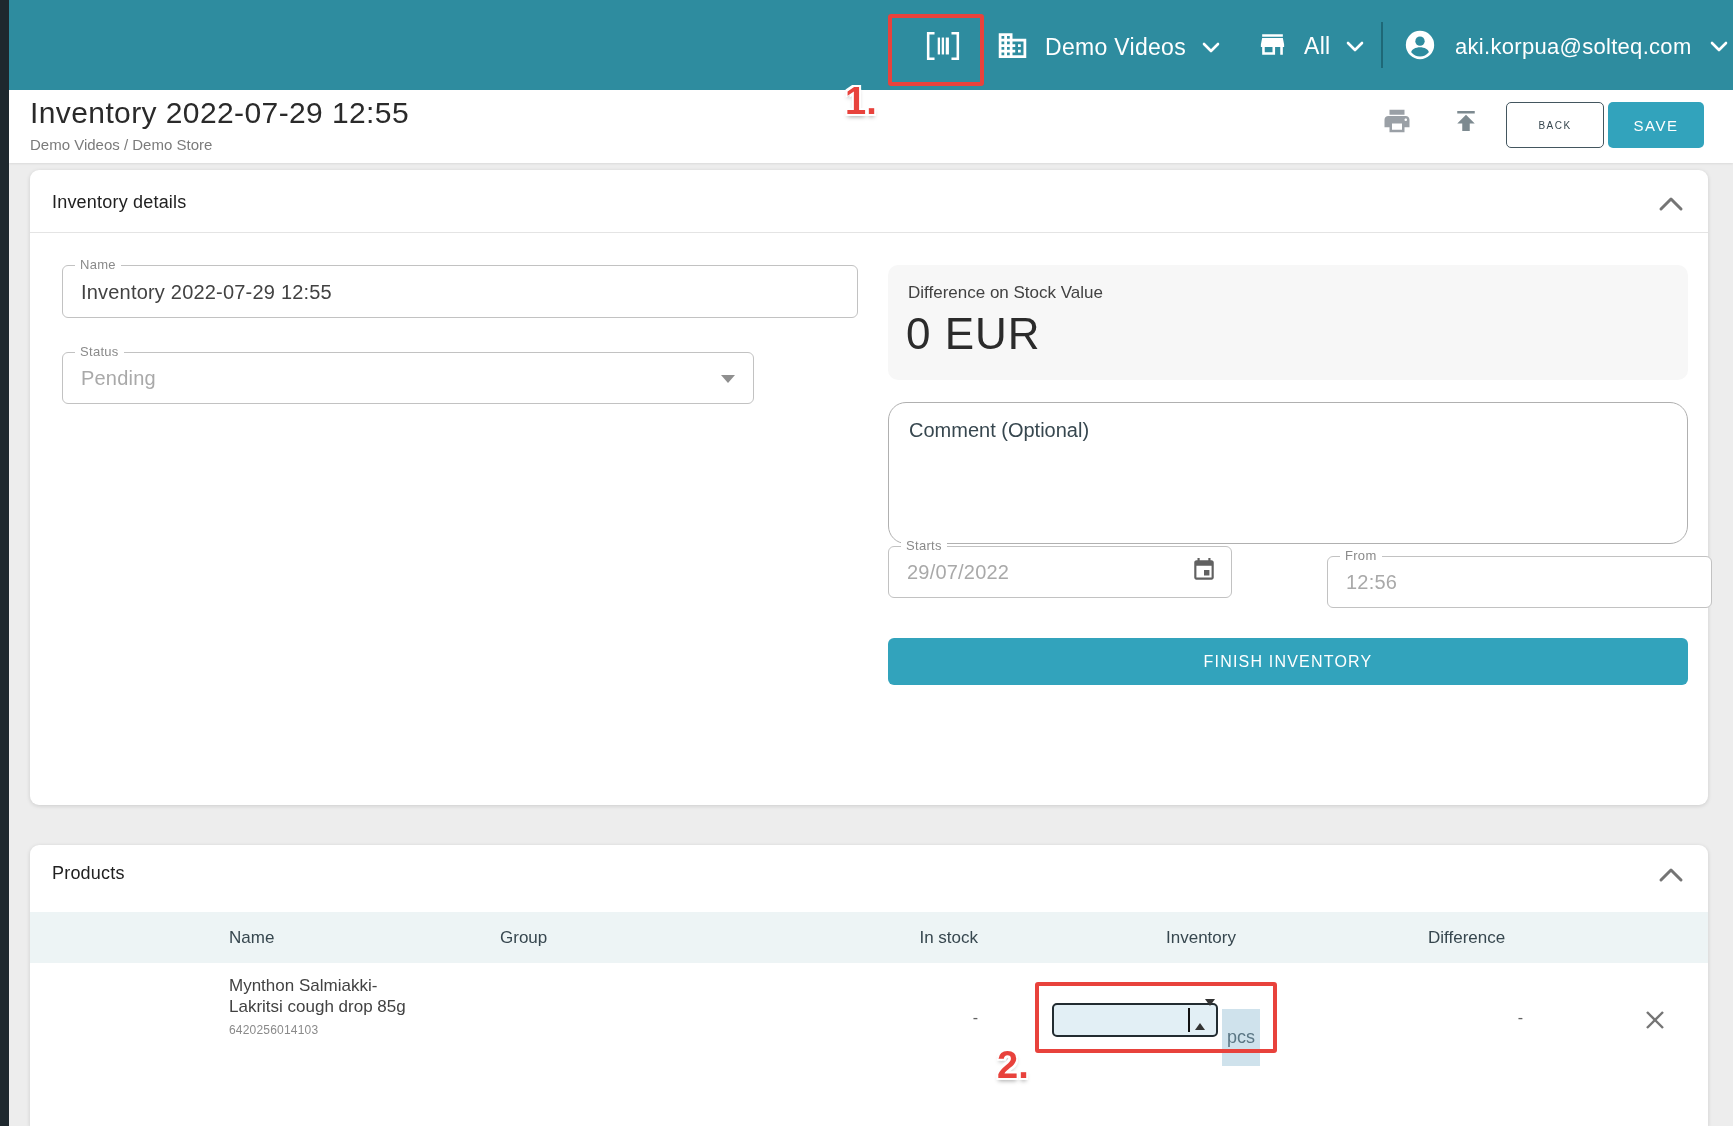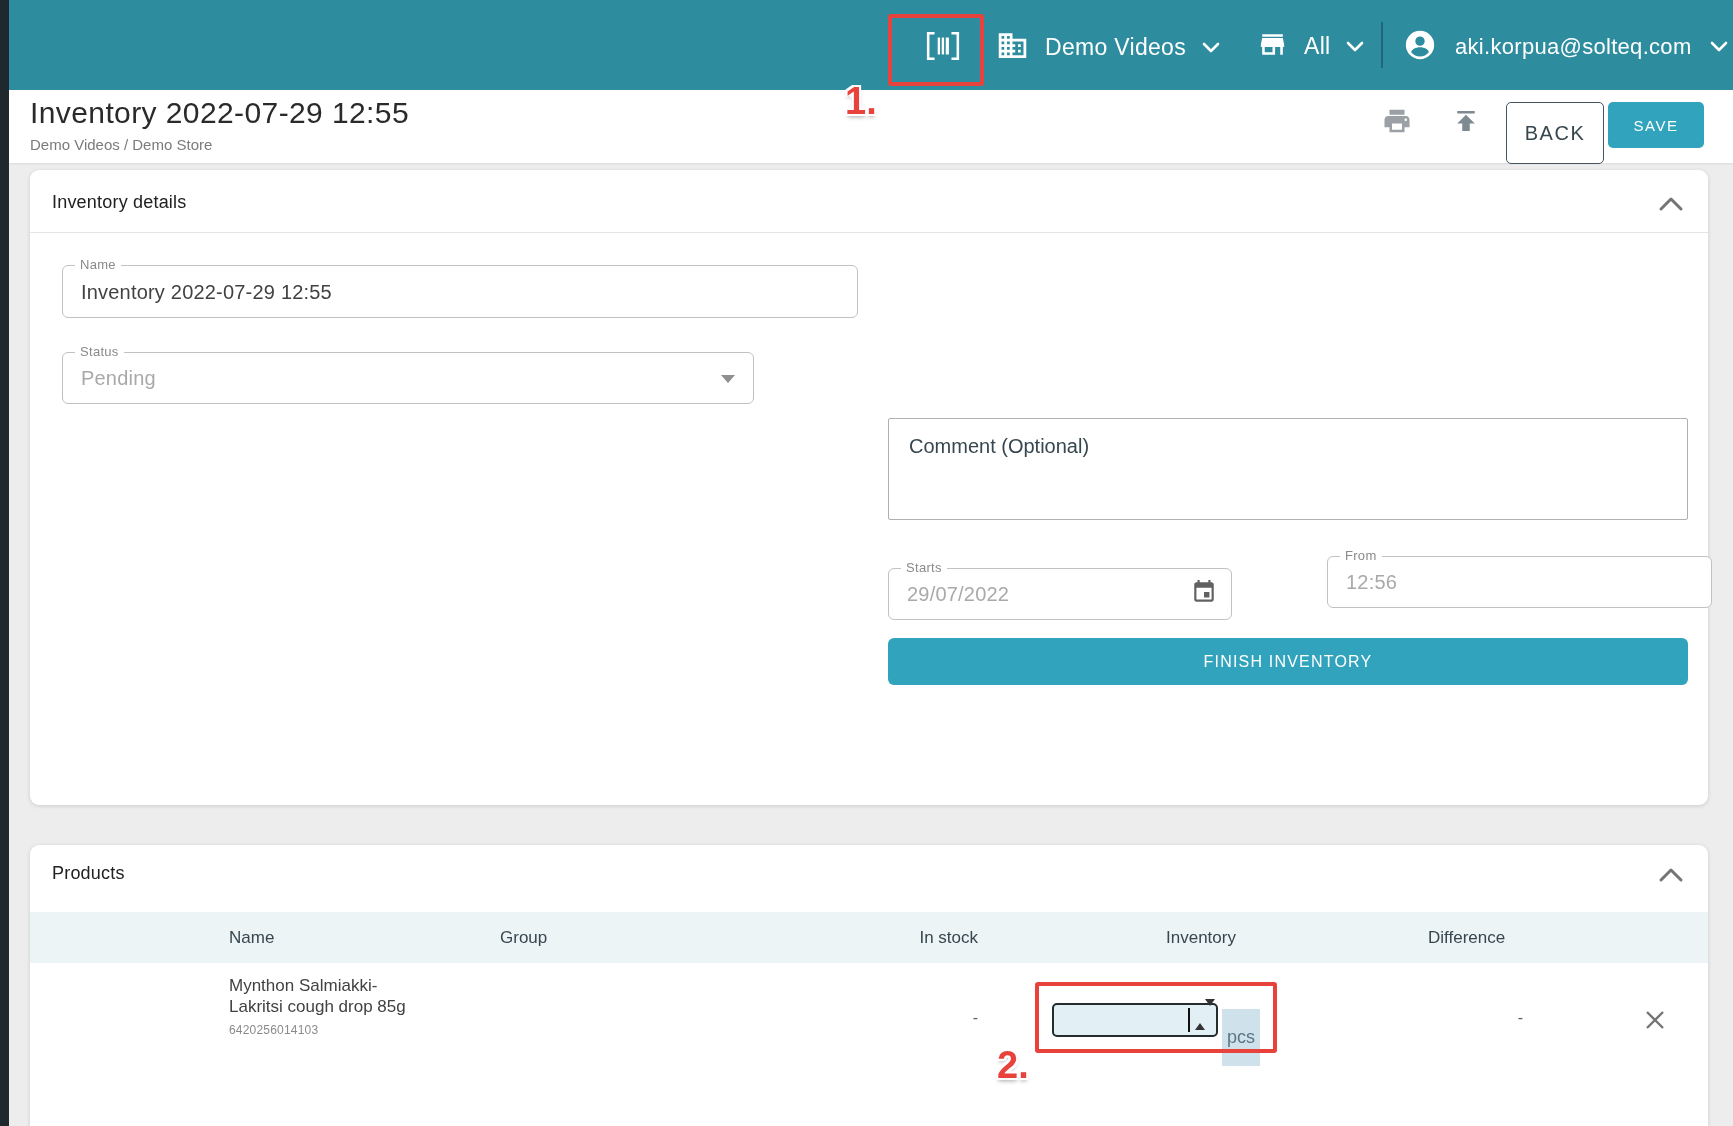--- a/index.html
+++ b/index.html
@@ -17,22 +17,22 @@
   .tb-divider { position:absolute; left:1372px; top:22px; width:2px; height:46px; background:rgba(10,60,70,.45); }
   .icon-btn { background:none; border:none; cursor:pointer; color:inherit; padding:0; }
   .chev-down { display:inline-block; }
 
   
   .titlebar { position:absolute; left:9px; top:90px; right:0; height:73px; background:#ffffff; box-shadow:0 1px 2px rgba(0,0,0,.08); z-index:5; }
   .page-title { position:absolute; left:21px; top:6px; font-size:30px; font-weight:500; color:#2a2a2a; letter-spacing:.4px; }
   .breadcrumb { position:absolute; left:21px; top:46px; font-size:15px; color:#7b7b7b; }
   .print-btn { position:absolute; left:1373px; top:16px; }
   .upload-btn { position:absolute; left:1442px; top:16px; }
-  .back-btn { position:absolute; left:1497px; top:12px; width:98px; height:62px; background:#fff;
-    border:1px solid #43565f; border-radius:5px; font-size:20px; letter-spacing:1.5px; color:#37474f;
+  .back-btn { position:absolute; left:1497px; top:12px; width:98px; height:46px; background:#fff;
+    border:1px solid #43565f; border-radius:5px; font-size:10px; letter-spacing:1.5px; color:#37474f;
     font-family:inherit; font-weight:500; cursor:pointer; }
   .save-btn { position:absolute; left:1599px; top:12px; width:96px; height:46px; background:#32a3bc;
     border:none; border-radius:5px; font-size:15px; letter-spacing:1.5px; color:#fff;
     font-family:inherit; font-weight:500; cursor:pointer; }
 
   
   .card { position:absolute; background:#fff; border-radius:9px; box-shadow:0 1px 4px rgba(0,0,0,.14); }
   .card-details { left:30px; top:170px; width:1678px; height:635px; }
   .card-products { left:30px; top:845px; width:1678px; height:281px; border-radius:9px 9px 0 0; }
   .section-title { position:absolute; left:22px; font-size:18px; color:#212121; letter-spacing:.2px; }
@@ -44,21 +44,21 @@
   .field .flabel { position:absolute; top:-9px; left:12px; background:#fff; padding:0 5px; font-size:13px; color:#8a8a8a; letter-spacing:.3px; }
   .field .fvalue { position:absolute; left:18px; top:50%; transform:translateY(-50%); font-size:20px; color:#424242; letter-spacing:.2px; white-space:nowrap; }
   .field.disabled .fvalue { color:#a9a9a9; }
   .caret-down { position:absolute; right:18px; top:50%; margin-top:-3px; width:0; height:0;
     border-left:7px solid transparent; border-right:7px solid transparent; border-top:8px solid #8f8f8f; }
 
   .diff-panel { position:absolute; left:858px; top:95px; width:800px; height:115px; background:#f7f7f7; border-radius:10px; }
   .diff-label { position:absolute; left:20px; top:18px; font-size:17px; color:#424242; }
   .diff-value { position:absolute; left:18px; top:44px; font-size:44px; color:#2b2b2b; letter-spacing:1px; }
 
-  .comment-box { position:absolute; left:858px; top:248px; width:800px; height:102px; border:1px solid #b0b0b0; border-radius:2px; background:#fff; }
+  .comment-box { position:absolute; left:858px; top:232px; width:800px; height:142px; border:1px solid #b0b0b0; border-radius:18px; background:#fff; }
   .comment-label { position:absolute; left:20px; top:16px; font-size:20px; color:#37474f; }
 
   .finish-btn { position:absolute; left:858px; top:468px; width:800px; height:47px; background:#32a3bc;
     border:none; border-radius:6px; color:#fff; font-size:16px; font-weight:500; letter-spacing:1.2px;
     font-family:inherit; cursor:pointer; }
 
   .cal-icon { position:absolute; right:14px; top:50%; transform:translateY(-50%); }
 
   
   .thead { position:absolute; left:0; right:0; top:67px; height:51px; background:#edf4f5; }
@@ -198,26 +198,30 @@
       <span class="flabel">Name</span>
       <span class="fvalue">Inventory 2022-07-29 12:55</span>
     </div>
 
     <div class="field disabled" style="left:32px; top:182px; width:692px; height:52px;">
       <span class="flabel">Status</span>
       <span class="fvalue">Pending</span>
       <span class="caret-down"></span>
     </div>
 
+    <div class="diff-panel">
+      <div class="diff-label">Difference on Stock Value</div>
+      <div class="diff-value">0 EUR</div>
+    </div>
 
     <div class="comment-box">
       <div class="comment-label">Comment (Optional)</div>
     </div>
 
-    <div class="field disabled" style="left:858px; top:398px; width:344px; height:52px;">
+    <div class="field disabled" style="left:858px; top:376px; width:344px; height:52px;">
       <span class="flabel">Starts</span>
       <span class="fvalue">29/07/2022</span>
       <span class="cal-icon">
         <svg width="26" height="26" viewBox="0 0 24 24" fill="#616161">
           <path d="M19 3h-1V1h-2v2H8V1H6v2H5c-1.11 0-1.99.9-1.99 2L3 19c0 1.1.89 2 2 2h14c1.1 0 2-.9 2-2V5c0-1.1-.9-2-2-2zm0 16H5V8h14v11zm-7-7h5v5h-5z"></path>
         </svg>
       </span>
     </div>
 
     <div class="field disabled" style="left:1273px; top:386px; width:385px; height:52px;margin-left:24px;">

